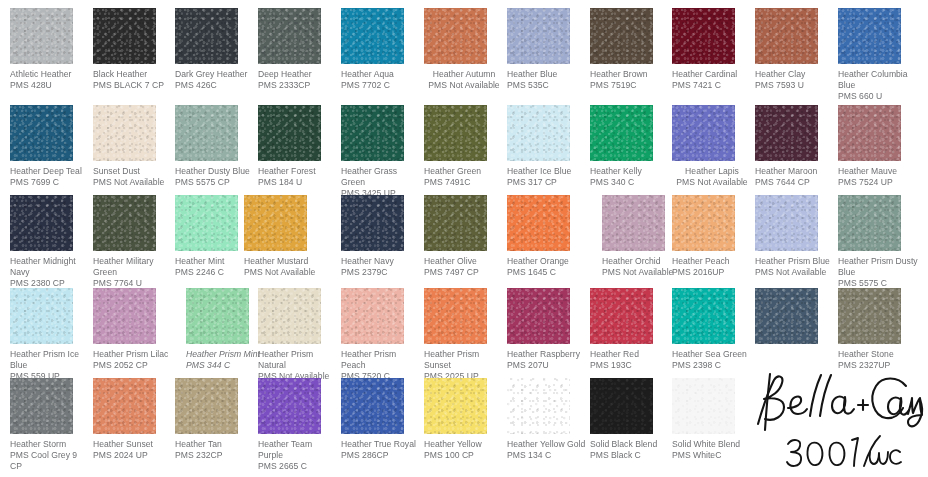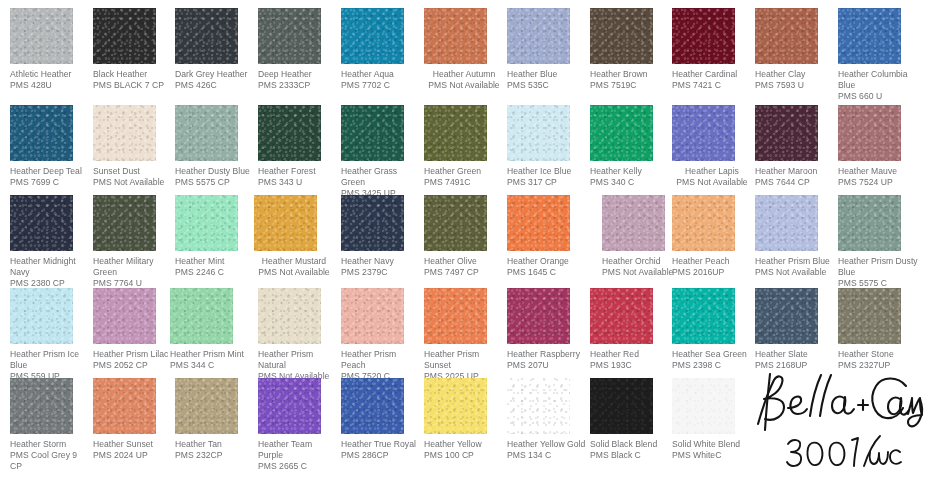--- a/index.html
+++ b/index.html
@@ -192,21 +192,21 @@
           <div class="swatch" style="background: rgb(148, 176, 166);"></div>
           <div class="labels">
             <div class="cname">Heather Dusty Blue</div>
             <div class="cpms">PMS 5575 CP</div>
           </div>
         </div>
         <div class="cell" style="left: 258px;">
           <div class="swatch" style="background: rgb(40, 71, 56);"></div>
           <div class="labels">
             <div class="cname">Heather Forest</div>
-            <div class="cpms">PMS 343 U</div>
+            <div class="cpms">PMS 184 U</div>
           </div>
         </div>
         <div class="cell" style="left: 341px;">
           <div class="swatch" style="background: rgb(28, 90, 73);"></div>
           <div class="labels">
             <div class="cname">Heather Grass Green</div>
             <div class="cpms">PMS 3425 UP</div>
           </div>
         </div>
         <div class="cell" style="left: 424px;">
@@ -267,21 +267,21 @@
             <div class="cpms">PMS 7764 U</div>
           </div>
         </div>
         <div class="cell" style="left: 175px;">
           <div class="swatch" style="background: rgb(150, 230, 192);"></div>
           <div class="labels">
             <div class="cname">Heather Mint</div>
             <div class="cpms">PMS 2246 C</div>
           </div>
         </div>
-        <div class="cell" style="left: 254px; text-align: center;">
+        <div class="cell" style="left: 244px;">
           <div class="swatch" style="background: rgb(224, 165, 60);"></div>
           <div class="labels">
             <div class="cname">Heather Mustard</div>
             <div class="cpms">PMS Not Available</div>
           </div>
         </div>
         <div class="cell" style="left: 341px;">
           <div class="swatch" style="background: rgb(44, 56, 78);"></div>
           <div class="labels">
             <div class="cname">Heather Navy</div>
@@ -339,21 +339,21 @@
             <div class="cpms">PMS 559 UP</div>
           </div>
         </div>
         <div class="cell" style="left: 93px;">
           <div class="swatch" style="background: rgb(194, 148, 184);"></div>
           <div class="labels">
             <div class="cname">Heather Prism Lilac</div>
             <div class="cpms">PMS 2052 CP</div>
           </div>
         </div>
-        <div class="cell" style="left: 170px;">
+        <div class="cell" style="left: 186px; font-style: italic;">
           <div class="swatch" style="background: rgb(146, 214, 167);"></div>
           <div class="labels">
             <div class="cname">Heather Prism Mint</div>
             <div class="cpms">PMS 344 C</div>
           </div>
         </div>
         <div class="cell" style="left: 258px;">
           <div class="swatch" style="background: rgb(229, 221, 200);"></div>
           <div class="labels">
             <div class="cname">Heather Prism Natural</div>
@@ -390,24 +390,20 @@
         </div>
         <div class="cell" style="left: 672px;">
           <div class="swatch" style="background: rgb(5, 178, 166);"></div>
           <div class="labels">
             <div class="cname">Heather Sea Green</div>
             <div class="cpms">PMS 2398 C</div>
           </div>
         </div>
         <div class="cell" style="left: 755px;">
           <div class="swatch" style="background: rgb(68, 89, 109);"></div>
-          <div class="labels">
-            <div class="cname">Heather Slate</div>
-            <div class="cpms">PMS 2168UP</div>
-          </div>
         </div>
         <div class="cell" style="left: 838px;">
           <div class="swatch" style="background: rgb(125, 122, 104);"></div>
           <div class="labels">
             <div class="cname">Heather Stone</div>
             <div class="cpms">PMS 2327UP</div>
           </div>
         </div>
       </div>
       <div class="row" style="top: 378px;">

